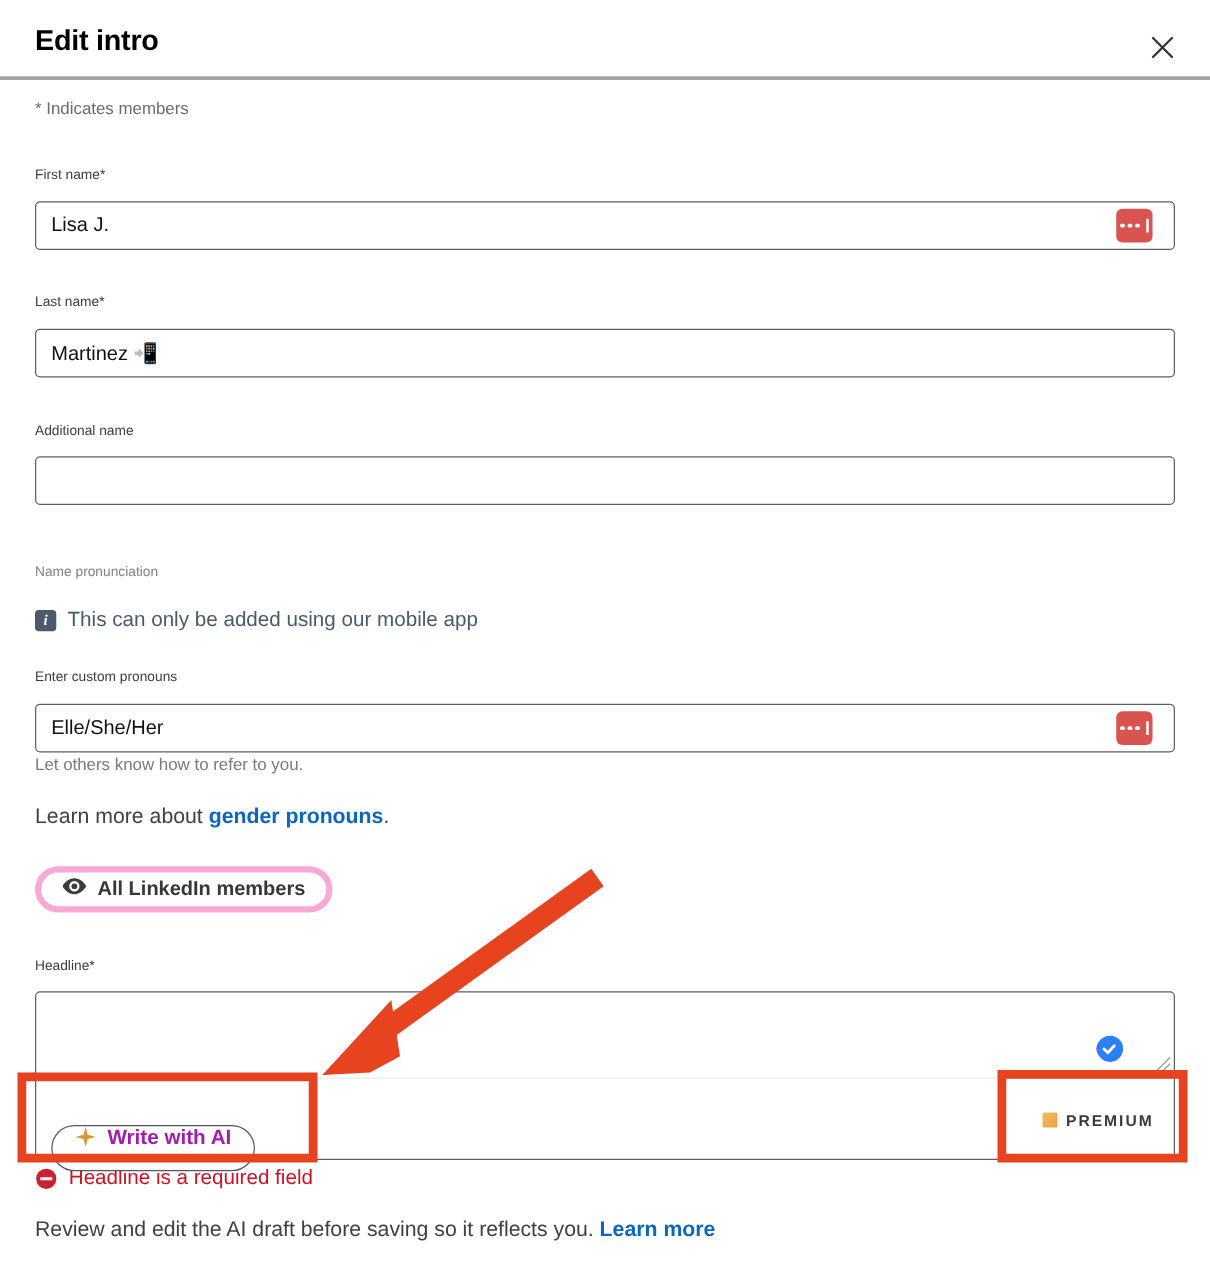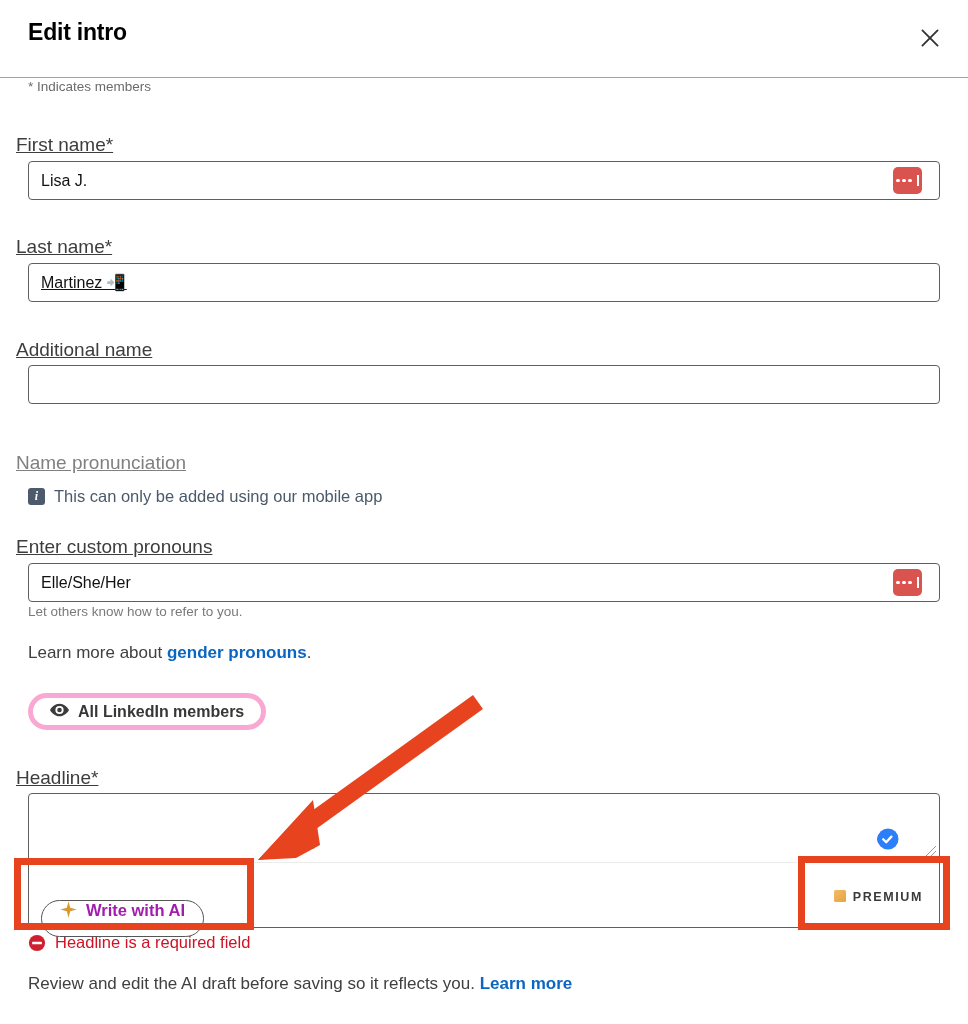--- a/index.html
+++ b/index.html
@@ -14,22 +14,22 @@
     position: relative;
     width: 968px; height: 1024px;
     overflow: hidden;
     background: #ffffff;
   }
 
   
   .modal-header {
     position: absolute;
     left: 0; top: 0;
-    width: 968px; height: 78px;
-    border-bottom: 1px solid #a3a3a3;
+    width: 968px; height: 64px;
+    border-bottom: 3px solid #a3a3a3;
   }
   .modal-title {
     position: absolute;
     left: 28px; top: 19px;
     font-size: 23px;
     font-weight: bold;
     color: #000000;
     letter-spacing: -0.2px;
   }
   .close-btn {
@@ -45,24 +45,23 @@
   
   .required-note {
     position: absolute;
     left: 28px; top: 79px;
     font-size: 13.5px;
     color: #6b6b6b;
   }
 
   .field-label {
     position: absolute;
-    left: 16px;
-    font-size: 19px;
+    left: 28px;
+    font-size: 11px;
     color: #3d3d3d;
-    text-decoration: underline;
   }
   .field-label.muted { color: #808080; }
 
   .text-input {
     position: absolute;
     left: 28px;
     width: 912px; height: 39px;
     border: 1px solid #5f5f5f;
     border-radius: 4px;
     background: #ffffff;
@@ -284,21 +283,21 @@
   <div class="pwmgr-badge" style="left:893px; top:167px">
     <span class="dots">
       <span class="dot"></span>
         <span class="dot"></span>
         <span class="dot"></span>
         <span class="bar"></span>
     </span>
   </div>
 
   <label class="field-label" style="top:236px">Last name*</label>
-  <input class="text-input" style="top: 263px; text-decoration: underline;" value="Martinez 📲">
+  <input class="text-input" style="top: 263px;" value="Martinez 📲">
 
   <label class="field-label" style="top:339px">Additional name</label>
   <input class="text-input" style="top: 365px;" value="">
 
   <div class="field-label muted" style="top:452px">Name pronunciation</div>
   <div class="info-line" style="top:487px">
     <span class="info-icon">i</span>
     <span>This can only be added using our mobile app</span>
   </div>
 

